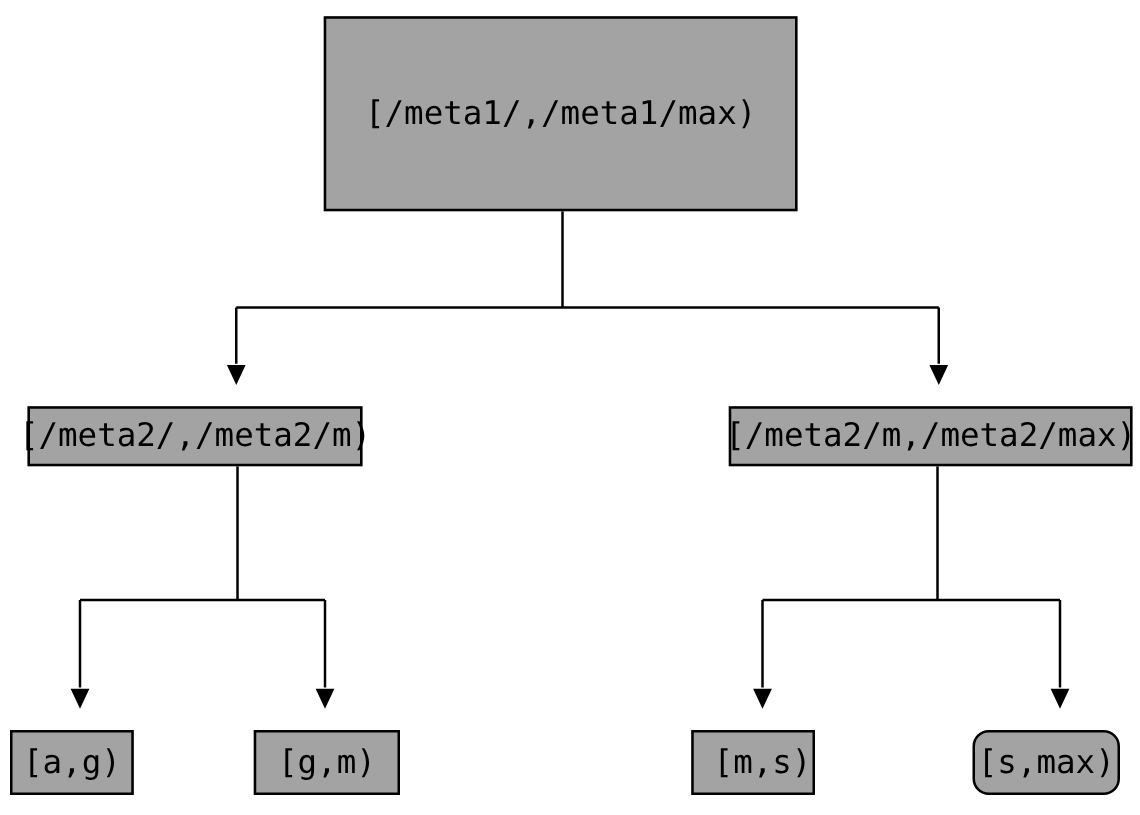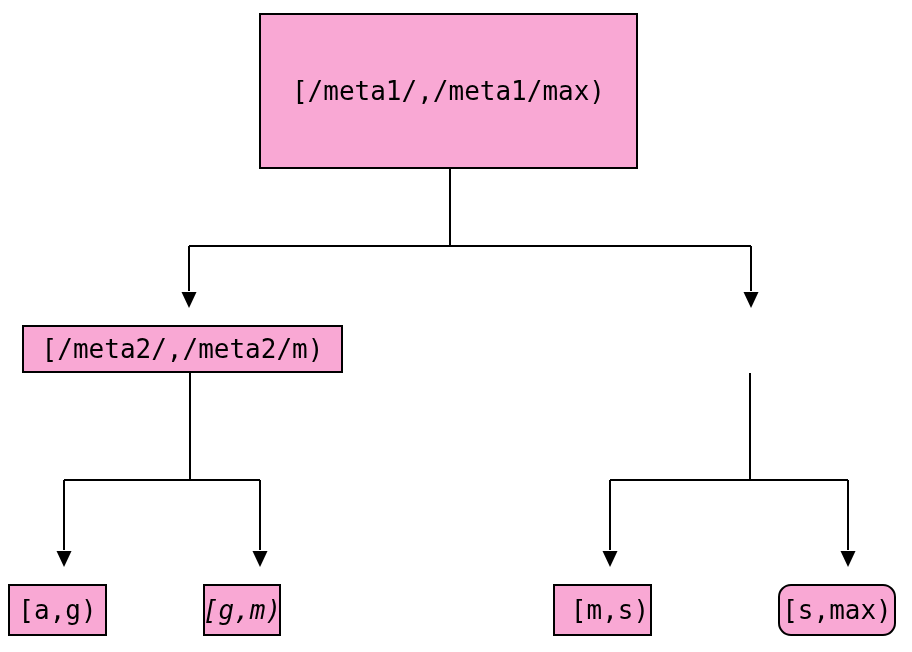--- a/index.html
+++ b/index.html
@@ -20,34 +20,34 @@
     left: 0;
     top: 0;
     width: 912px;
     height: 652px;
     display: block;
   }
   .node {
     position: absolute;
     box-sizing: border-box;
     border: 2px solid #000000;
-    background: #f9a8d4;
+    background: #a3a3a3;
     color: #000000;
     display: flex;
     align-items: center;
     justify-content: center;
     font-size: 26px;
     line-height: 1;
     white-space: nowrap;
   }
   .node-root   { left: 259px; top: 13px;  width: 379px; height: 156px; }
-  .node-l2a    { left: 22px;  top: 325px; width: 321px; height: 48px;  }
+  .node-l2a    { left: 22px;  top: 325px; width: 268px; height: 48px;  }
   .node-l2b    { left: 583px; top: 325px; width: 323px; height: 48px;  }
   .node-leaf1  { left: 8px;   top: 584px; width: 99px;  height: 52px;  }
-  .node-leaf2  { left: 203px; top: 584px; width: 78px;  height: 52px; font-style: italic;  }
+  .node-leaf2  { left: 203px; top: 584px; width: 117px;  height: 52px;  }
   .node-leaf3  { left: 553px; top: 584px; width: 99px;  height: 52px; padding-left: 15px;  }
   .node-leaf4  { left: 778px; top: 584px; width: 118px; height: 52px; border-radius: 13px;  }
 </style>
 </head>
 <body>
 
 <div class="stage">
 
   <svg class="connectors" viewBox="0 0 912 652" xmlns="http://www.w3.org/2000/svg">
     <g stroke="#000000" stroke-width="2" fill="none">
@@ -76,20 +76,21 @@
       <polygon points="252.5,551 267.5,551 260,567"></polygon>
       <polygon points="602.5,551 617.5,551 610,567"></polygon>
       <polygon points="840.5,551 855.5,551 848,567"></polygon>
     </g>
   </svg>
 
   <div class="node node-root">[/meta1/,/meta1/max)</div>
 
   <div class="node node-l2a">[/meta2/,/meta2/m)</div>
 
+  <div class="node node-l2b">[/meta2/m,/meta2/max)</div>
 
   <div class="node node-leaf1">[a,g)</div>
 
   <div class="node node-leaf2">[g,m)</div>
 
   <div class="node node-leaf3">[m,s)</div>
 
   <div class="node node-leaf4">[s,max)</div>
 
 </div>

